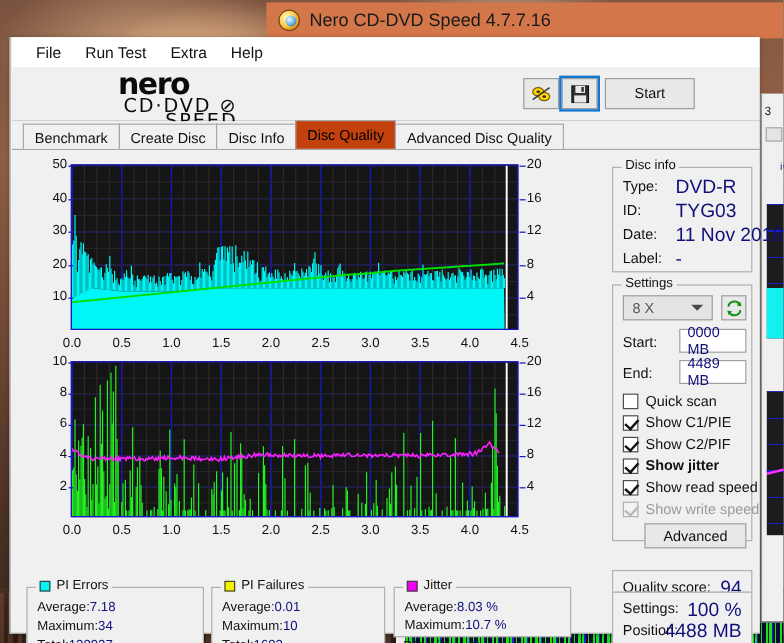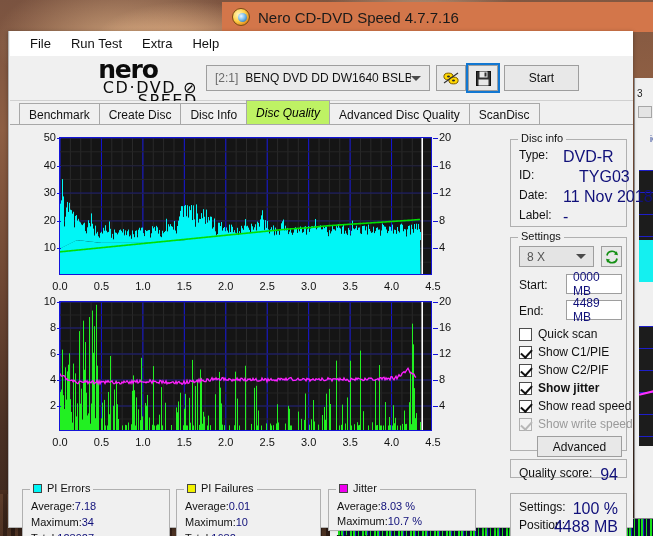--- a/index.html
+++ b/index.html
@@ -195,22 +195,22 @@
   }
   .tab {
     font-size: 12px; color: #111;
     padding: 4px 9px 3px 9px; height: 21px;
     border: 1px solid #a8a8a8; border-bottom: none;
     background: #f0f0f0;
     margin-right: -1px;
     white-space: nowrap;
   }
   .tab.active {
-    background: #bef264; height: 24px; padding-top: 5px;
-    position: relative; z-index: 3; color: #000; font-style: italic;
+    background: #c2410c; height: 24px; padding-top: 5px;
+    position: relative; z-index: 3; color: #000;
   }
 
   
   #content {
     position: absolute; left: 1px; top: 94px; width: 623px; height: 402px;
     background: #f0f0f0;
   }
 
   
   .chart-box { position: absolute; }
@@ -338,25 +338,20 @@
     <div class="menu-item">Extra</div>
     <div class="menu-item">Help</div>
   </div>
 
   <div id="toolbar">
     <div id="nero-logo">
       <div class="l1">nero</div>
       <div class="l2">CD·DVD ⊘ SPEED</div>
     </div>
 
-    <div id="drive-select">
-      <span class="dv-id">[2:1]</span>
-      <span class="dv-name">BENQ DVD DD DW1640 BSLB</span>
-      <span class="caret"></span>
-    </div>
 
     <div class="tb-btn" id="btn-eject">
       <svg width="18" height="16" viewBox="0 0 18 16">
         <ellipse cx="6.5" cy="6.5" rx="4.6" ry="3.4" fill="#ffd700" stroke="#7a5a00" stroke-width="1"></ellipse>
         <ellipse cx="6.5" cy="6.5" rx="1.5" ry="1.1" fill="#2b2b2b"></ellipse>
         <ellipse cx="11.5" cy="10.5" rx="4.6" ry="3.4" fill="#ffd700" stroke="#7a5a00" stroke-width="1"></ellipse>
         <ellipse cx="11.5" cy="10.5" rx="1.5" ry="1.1" fill="#2b2b2b"></ellipse>
         <path d="M2 13 L16 3" stroke="#333" stroke-width="1.1" fill="none"></path>
       </svg>
     </div>
@@ -372,21 +367,20 @@
 
     <div class="tb-btn" id="btn-start">Start</div>
   </div>
 
   <div id="tab-strip">
     <div class="tab">Benchmark</div>
     <div class="tab">Create Disc</div>
     <div class="tab">Disc Info</div>
     <div class="tab active">Disc Quality</div>
     <div class="tab">Advanced Disc Quality</div>
-    <div class="tab">ScanDisc</div>
   </div>
 
   <div id="content">
 
     <div class="chart-box" id="chart-top" style="left:8px; top:4px; width:480px; height:178px;">
       <div class="plot" id="plot-top" style="left:41px; top:8px; width:373px; height:138px;">
         <svg class="series" id="svg-top" width="373" height="138" viewBox="0 0 373 138">
             <g>
               <line x1="0" y1="0" x2="0" y2="138" stroke="#2a2a2a" stroke-width="1"></line>
               <line x1="10.36111111111111" y1="0" x2="10.36111111111111" y2="138" stroke="#2a2a2a" stroke-width="1"></line>
@@ -1219,21 +1213,21 @@
     <div class="legend-row" style="position:absolute; left:326px; top:408px; width:132px;">
       <span>PO failures:</span>
       <span class="val">0</span>
     </div>
 
     <div class="group-box" style="left:500px; top:14px; width:117px; height:88px;">
       <div class="group-title">Disc info</div>
       <div class="kv" style="left:8px;  top:8px;">Type:</div>
       <div class="kv-val" style="left:52px; top:8px;">DVD-R</div>
       <div class="kv" style="left:8px;  top:28px;">ID:</div>
-      <div class="kv-val" style="left:52px; top:28px;margin-left:16px;">TYG03</div>
+      <div class="kv-val" style="left:52px; top:28px;">TYG03</div>
       <div class="kv" style="left:8px;  top:48px;">Date:</div>
       <div class="kv-val" style="left:52px; top:48px;">11 Nov 2018</div>
       <div class="kv" style="left:8px;  top:68px;">Label:</div>
       <div class="kv-val" style="left:52px; top:68px;">-</div>
     </div>
 
     <div class="group-box" style="left:500px; top:112px; width:117px; height:214px;">
       <div class="group-title">Settings</div>
 
       <div class="sel-box" style="left:8px; top:8px; width:75px; height:21px;gap:28px;">
@@ -1280,21 +1274,21 @@
         <span>Show read speed</span>
       </div>
       <div class="chk-row disabled" style="left:8px; top:179px;">
         <span class="chk checked disabled"></span>
         <span>Show write speed</span>
       </div>
 
       <div class="btn-plain" style="left:26px; top:198px; width:85px; height:21px;">Advanced</div>
     </div>
 
-    <div class="group-box" style="left:500px; top:334px; width:117px; height:19px;">
+    <div class="group-box" style="left:500px; top:350px; width:117px; height:19px;">
       <div class="kv" style="left:8px;  top:6px;">Quality score:</div>
       <div class="kv-val" style="right:8px; top:6px;">94</div>
     </div>
 
     <div class="group-box" style="left:500px; top:368px; width:117px; height:62px;">
       <div class="kv" style="left:8px;  top:6px;">Settings:</div>
       <div class="kv-val" style="right:8px; top:6px;">100 %</div>
       <div class="kv" style="left:8px;  top:24px;">Position:</div>
       <div class="kv-val" style="right:8px; top:24px;">4488 MB</div>
 

